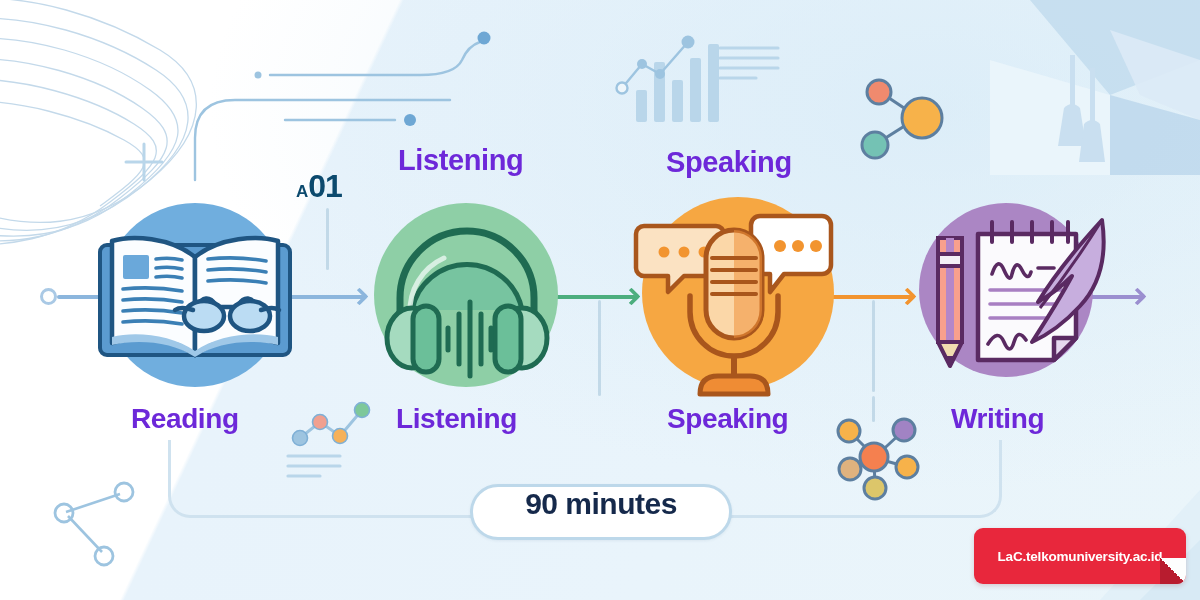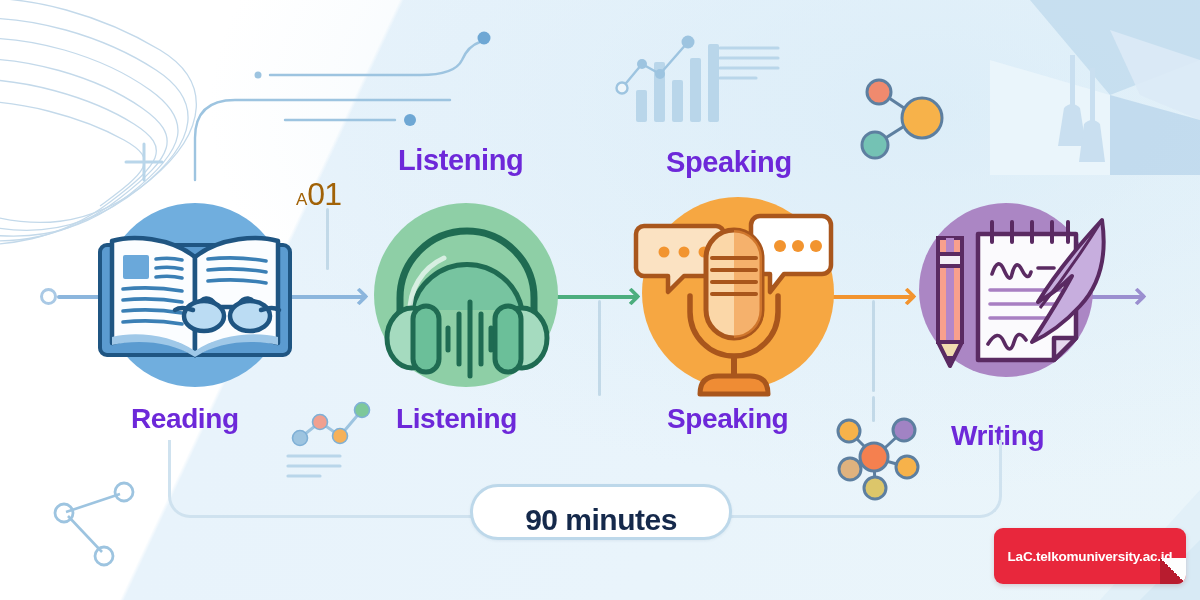--- a/index.html
+++ b/index.html
@@ -66,51 +66,51 @@
     border-top:none;
     border-radius:0 0 22px 22px;
   }
   #pill {
     position:absolute;
     left:470px; top:484px;
     width:262px; height:56px;
     background:#ffffff;
     border:3px solid #bdd8ea;
     border-radius:30px;
-    display:flex; align-items:flex-end; justify-content:center;
+    display:flex; align-items:flex-start; justify-content:center;
     box-shadow:0 1px 3px rgba(40,80,120,.08);
   }
   #pill span {
     font-size:30px; font-weight:bold; color:#15294b; letter-spacing:-0.5px;
   }
 
   
   #badge {
     position:absolute;
     right:14px; bottom:16px;
-    width:192px; height:56px;
+    width:212px; height:56px;
     background:#e8273c;
     border-radius:9px;
     display:flex; align-items:center; justify-content:center;
     box-shadow:0 2px 5px rgba(120,20,30,.18);
   }
   #badge span {
     color:#ffffff; font-size:13.5px; font-weight:bold; letter-spacing:-0.2px;
   }
   #badge-fold {
     position:absolute; right:14px; bottom:16px;
     width:26px; height:26px;
     background:linear-gradient(225deg, #fdfefe 0 50%, #b81c2f 50% 100%);
     border-bottom-right-radius:9px;
   }
 
   
   #a01 {
-    position:absolute; left:296px; top:176px;
-    color:#a16207; font-weight:normal; white-space:nowrap;
+    position:absolute; left:296px; top:168px;
+    color:#0c4a6e; font-weight:bold; white-space:nowrap;
   }
   #a01 .a { font-size:17px; vertical-align:baseline; }
   #a01 .n { font-size:32px; letter-spacing:-1px; }
 
   
   .tick { position:absolute; width:3px; background:#c2d9e8; border-radius:2px; }
 
   svg { display:block; overflow:visible; }
 </style>
 </head>
@@ -414,21 +414,21 @@
       <line x1="74" y1="92" x2="146" y2="92"></line>
       <line x1="74" y1="106" x2="132" y2="106"></line>
     </g>
 
     <path d="M72 132 q10 -16 16 -2 t10 0 q4 -14 12 -2" fill="none" stroke="#5a2a62" stroke-width="3.6" stroke-linecap="round"></path>
 
     <path d="M186 8 q8 54 -22 86 q-22 24 -48 36 q26 -40 40 -66 q-16 16 -34 26 q22 -36 64 -82 z" fill="#c7aede" stroke="#5a2a62" stroke-width="4" stroke-linejoin="round"></path>
     <path d="M186 8 q-30 48 -62 88" fill="none" stroke="#5a2a62" stroke-width="3"></path>
   </svg>
 
-  <div class="title-bottom" style="left:951px;top:420px;">Writing</div>
+  <div class="title-bottom" style="left:951px;top:403px;">Writing</div>
 
   <div id="bracket"></div>
   <div id="pill">
     <span>90 minutes</span>
   </div>
 
   <div id="badge">
     <span>LaC.telkomuniversity.ac.id</span>
   </div>
   <div id="badge-fold"></div>

